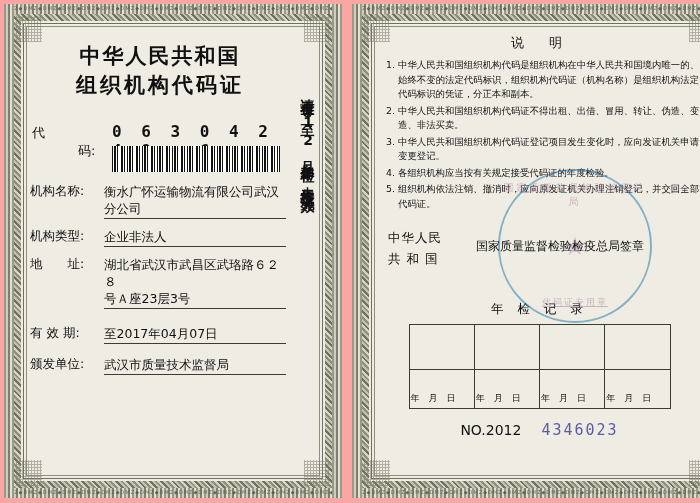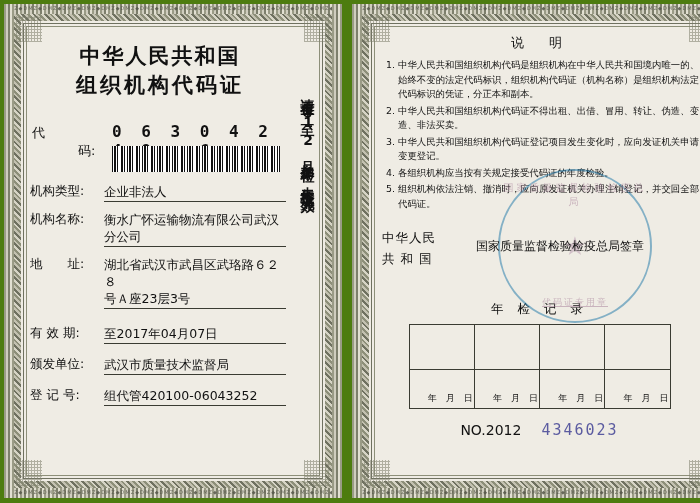--- a/index.html
+++ b/index.html
@@ -10,21 +10,21 @@
     width: 700px;
     height: 503px;
     background: #ffffff;
     font-family: "DejaVu Sans", "Liberation Sans", sans-serif;
     overflow: hidden;
   }
   .page {
     position: relative;
     width: 700px;
     height: 503px;
-    background: #4d7c0f;
+    background: #fca5a5;
   }
   
   .panel {
     position: absolute;
     top: 4px;
     height: 494px;
     background: #efece4;
     box-sizing: border-box;
   }
   .panel-left  { left: 4px;  width: 338px; }
@@ -222,21 +222,21 @@
   }
   ol.notes li { margin-bottom: 2px; text-align: justify; }
 
   .issuer {
     position: relative;
     margin-top: 16px;
     height: 46px;
   }
   .issuer-left {
     position: absolute;
-    left: 2px; top: 0;
+    left: 8px; top: 0;
     font-size: 12.5px;
     line-height: 21px;
     color: #111;
     letter-spacing: 1px;
   }
   .issuer-right {
     position: absolute;
     left: 96px; top: 11px;
     font-size: 12px;
     color: #111;
@@ -289,21 +289,21 @@
   }
   table.record {
     width: 262px;
     margin: 0 auto;
     border-collapse: collapse;
   }
   table.record td {
     border: 1px solid #3a3b32;
     height: 34px;
     width: 25%;
-    text-align: right;
+    text-align: left;
     font-size: 9px;
     color: #111;
     vertical-align: bottom;
     padding-bottom: 3px;
   }
   table.record tr.head td { height: 40px; }
   .no-line {
     margin-top: 12px;
     text-align: center;
     font-size: 12px;
@@ -344,42 +344,39 @@
       </div>
 
       <div class="code-row">
         <div class="code-label">代</div>
         <div class="code-label2">码:</div>
         <div class="code-digits">0 6 3 0 4 2 4 8 - 6</div>
         <div class="barcode"></div>
       </div>
 
       <div class="field">
+        <span class="field-label">机构名称:</span><span class="field-value two-line"><span>衡水广怀运输物流有限公司武汉</span><span class="l2">分公司</span></span>
+      </div>
+
+      <div class="field">
         <span class="field-label">机构类型:</span><span class="field-value">企业非法人</span>
-      </div>
-
-      <div class="field">
-        <span class="field-label">机构名称:</span><span class="field-value two-line"><span>衡水广怀运输物流有限公司武汉</span><span class="l2">分公司</span></span>
       </div>
 
       <div class="field">
         <span class="field-label">地　　址:</span><span class="field-value two-line"><span>湖北省武汉市武昌区武珞路６２８</span><span class="l2">号Ａ座23层3号</span></span>
       </div>
 
       <div class="field" style="margin-top:16px">
         <span class="field-label">有 效 期:</span><span class="field-date"><div>至2017年04月07日</div></span>
       </div>
 
       <div class="field" style="margin-top:12px">
         <span class="field-label">颁发单位:</span><span class="field-value">武汉市质量技术监督局</span>
       </div>
 
-      <div class="field" style="margin-top:12px">
-        <span class="field-label">登 记 号:</span><span class="field-value">组代管420100-06043252</span>
-      </div>
     </div>
 
     <div class="vertical-note">请于每年３至12月参加年检！未年检证书无效</div>
   </div>
 
   <div class="panel panel-right">
     <div class="border-band band-top"><span class="band-text">DMZ◆DMZ◆DMZ◆DMZ◆DMZ◆DMZ◆DMZ◆DMZ◆DMZ◆DMZ◆DMZ◆DMZ◆DMZ◆DMZ◆DMZ◆DMZ◆DMZ◆DMZ◆DMZ◆DMZ◆DMZ◆DMZ◆DMZ◆DMZ◆DMZ◆DMZ◆DMZ◆DMZ◆DMZ◆DMZ◆DMZ◆DMZ◆DMZ◆DMZ◆DMZ◆DMZ◆DMZ◆DMZ◆DMZ◆DMZ◆ DMZ◆DMZ◆DMZ◆DMZ◆DMZ◆DMZ◆DMZ◆DMZ◆DMZ◆DMZ◆DMZ◆DMZ◆DMZ◆DMZ◆DMZ◆DMZ◆DMZ◆DMZ◆DMZ◆DMZ◆DMZ◆DMZ◆DMZ◆DMZ◆DMZ◆DMZ◆DMZ◆DMZ◆DMZ◆DMZ◆DMZ◆DMZ◆DMZ◆DMZ◆DMZ◆DMZ◆DMZ◆DMZ◆DMZ◆DMZ◆ DMZ◆DMZ◆DMZ◆DMZ◆DMZ◆DMZ◆DMZ◆DMZ◆DMZ◆DMZ◆DMZ◆DMZ◆DMZ◆DMZ◆DMZ◆DMZ◆DMZ◆DMZ◆DMZ◆DMZ◆DMZ◆DMZ◆DMZ◆DMZ◆DMZ◆DMZ◆DMZ◆DMZ◆DMZ◆DMZ◆DMZ◆DMZ◆DMZ◆DMZ◆DMZ◆DMZ◆DMZ◆DMZ◆DMZ◆DMZ◆ DMZ◆DMZ◆DMZ◆DMZ◆DMZ◆DMZ◆DMZ◆DMZ◆DMZ◆DMZ◆DMZ◆DMZ◆DMZ◆DMZ◆DMZ◆DMZ◆DMZ◆DMZ◆DMZ◆DMZ◆DMZ◆DMZ◆DMZ◆DMZ◆DMZ◆DMZ◆DMZ◆DMZ◆DMZ◆DMZ◆DMZ◆DMZ◆DMZ◆DMZ◆DMZ◆DMZ◆DMZ◆DMZ◆DMZ◆DMZ◆ </span></div>
     <div class="border-band band-bottom"><span class="band-text">DMZ◆DMZ◆DMZ◆DMZ◆DMZ◆DMZ◆DMZ◆DMZ◆DMZ◆DMZ◆DMZ◆DMZ◆DMZ◆DMZ◆DMZ◆DMZ◆DMZ◆DMZ◆DMZ◆DMZ◆DMZ◆DMZ◆DMZ◆DMZ◆DMZ◆DMZ◆DMZ◆DMZ◆DMZ◆DMZ◆DMZ◆DMZ◆DMZ◆DMZ◆DMZ◆DMZ◆DMZ◆DMZ◆DMZ◆DMZ◆ DMZ◆DMZ◆DMZ◆DMZ◆DMZ◆DMZ◆DMZ◆DMZ◆DMZ◆DMZ◆DMZ◆DMZ◆DMZ◆DMZ◆DMZ◆DMZ◆DMZ◆DMZ◆DMZ◆DMZ◆DMZ◆DMZ◆DMZ◆DMZ◆DMZ◆DMZ◆DMZ◆DMZ◆DMZ◆DMZ◆DMZ◆DMZ◆DMZ◆DMZ◆DMZ◆DMZ◆DMZ◆DMZ◆DMZ◆DMZ◆ DMZ◆DMZ◆DMZ◆DMZ◆DMZ◆DMZ◆DMZ◆DMZ◆DMZ◆DMZ◆DMZ◆DMZ◆DMZ◆DMZ◆DMZ◆DMZ◆DMZ◆DMZ◆DMZ◆DMZ◆DMZ◆DMZ◆DMZ◆DMZ◆DMZ◆DMZ◆DMZ◆DMZ◆DMZ◆DMZ◆DMZ◆DMZ◆DMZ◆DMZ◆DMZ◆DMZ◆DMZ◆DMZ◆DMZ◆DMZ◆ DMZ◆DMZ◆DMZ◆DMZ◆DMZ◆DMZ◆DMZ◆DMZ◆DMZ◆DMZ◆DMZ◆DMZ◆DMZ◆DMZ◆DMZ◆DMZ◆DMZ◆DMZ◆DMZ◆DMZ◆DMZ◆DMZ◆DMZ◆DMZ◆DMZ◆DMZ◆DMZ◆DMZ◆DMZ◆DMZ◆DMZ◆DMZ◆DMZ◆DMZ◆DMZ◆DMZ◆DMZ◆DMZ◆DMZ◆DMZ◆ </span></div>
     <div class="border-band band-left"></div>
     <div class="border-band band-right"></div>

